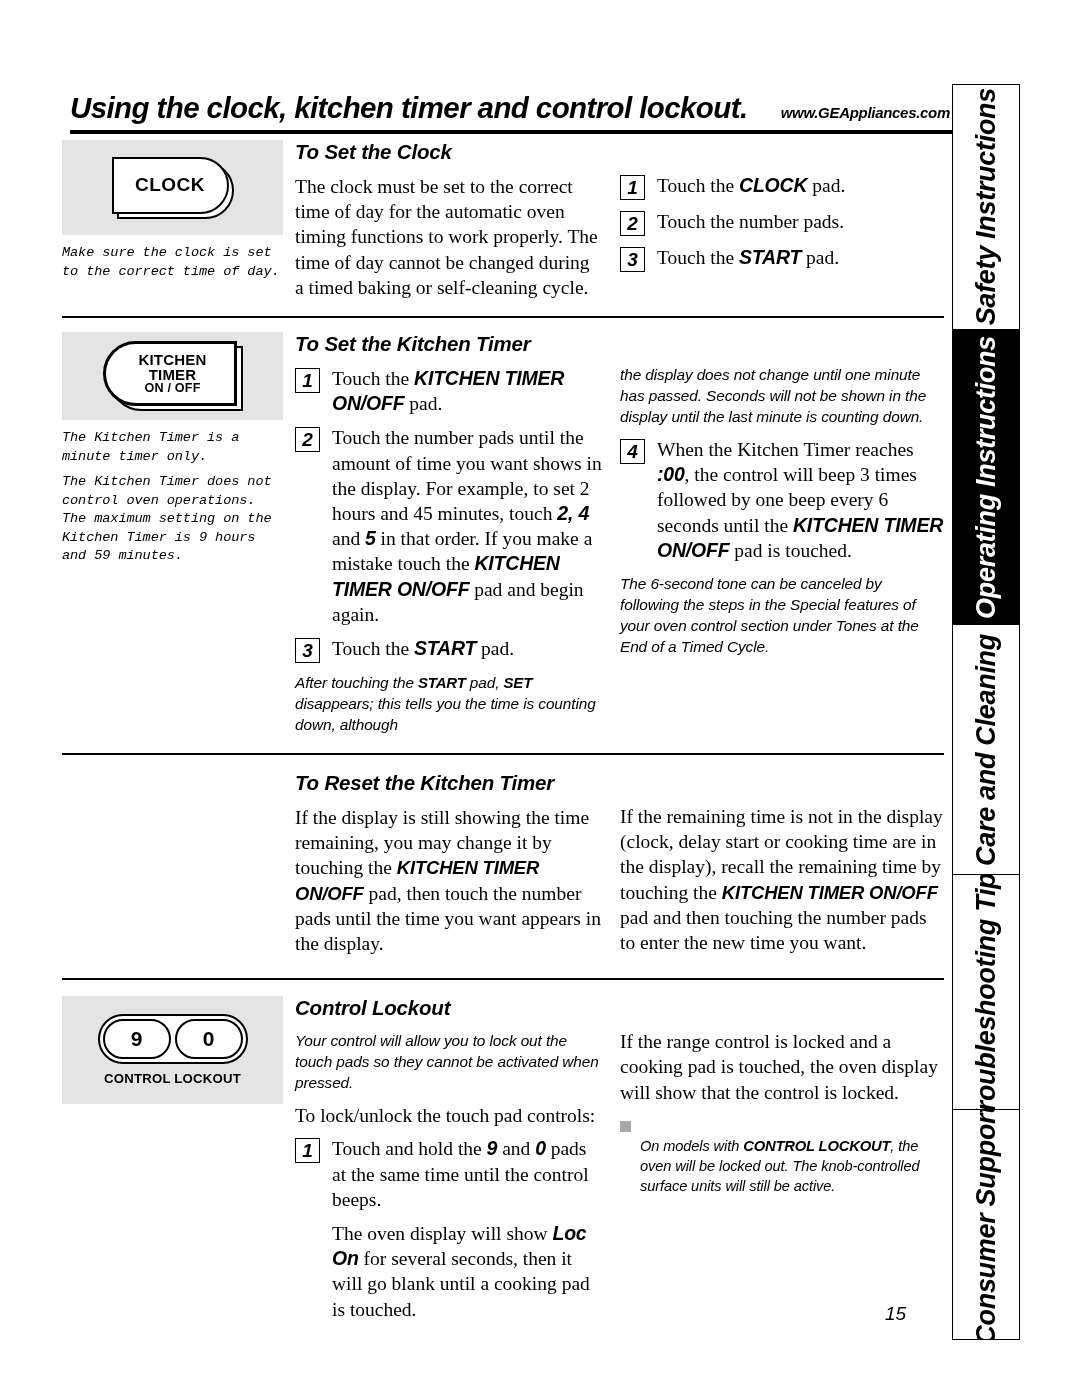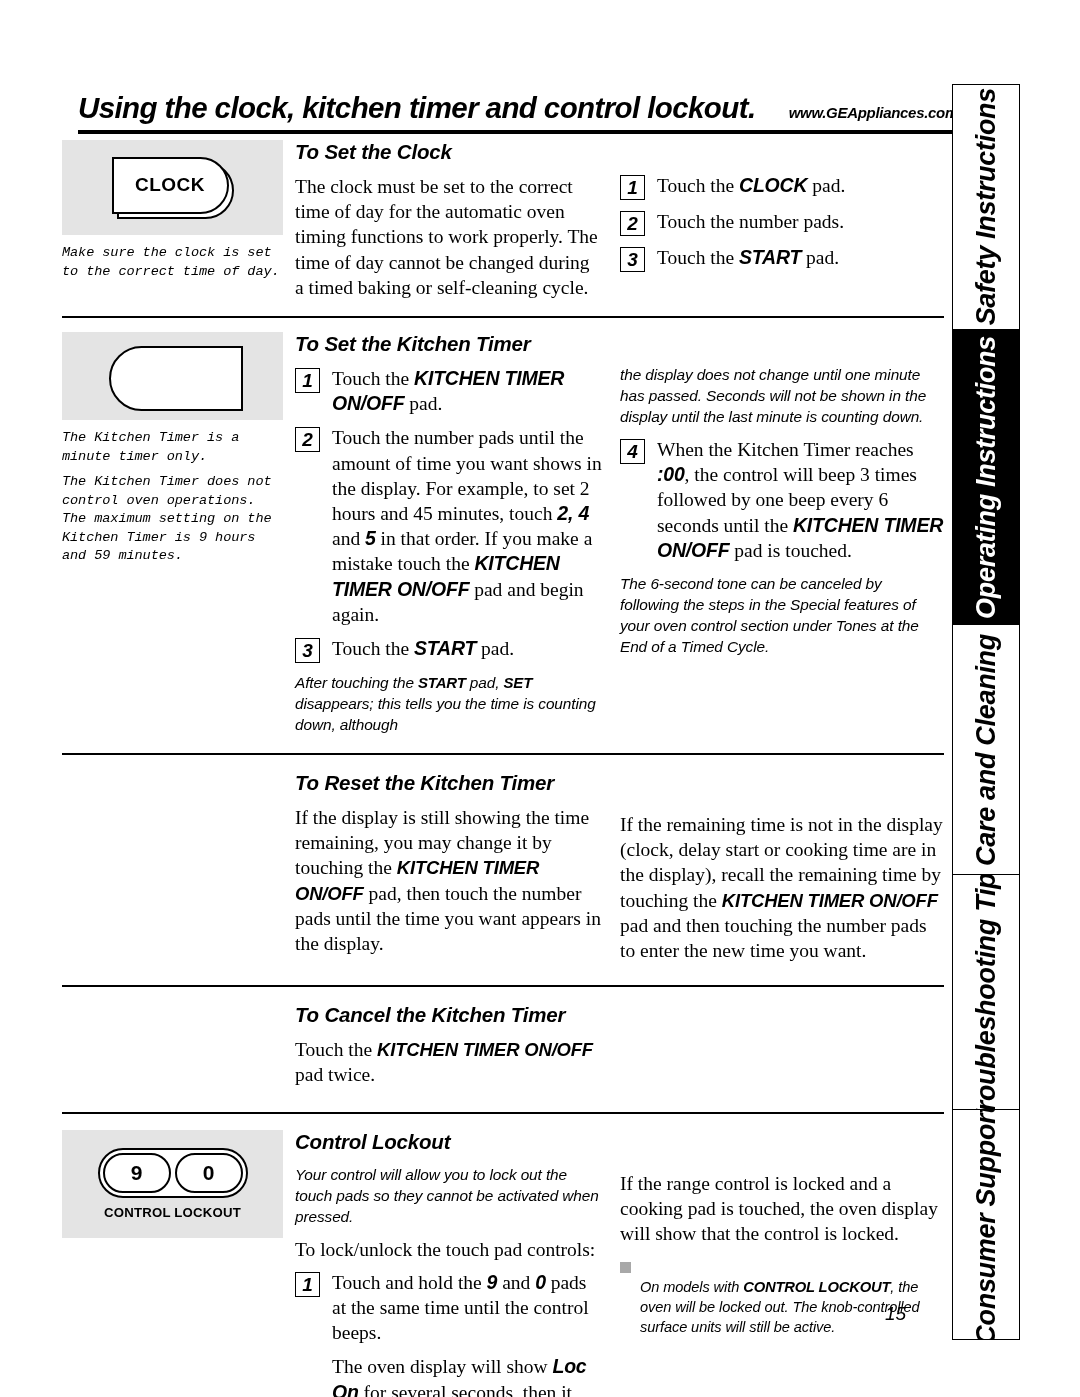--- a/index.html
+++ b/index.html
@@ -52,21 +52,21 @@
     transform-origin: center;
     display: block;
   }
   .tab-label.flip {
     transform: rotate(180deg);
   }
 
   
   .header {
     position: absolute;
-    left: 78px; top: 88px;
+    left: 70px; top: 88px;
     width: 882px;
   }
   .header-row {
     display: flex;
     align-items: baseline;
     justify-content: space-between;
   }
   .header-title {
     font-family: "Liberation Sans", sans-serif;
     font-weight: bold;
@@ -116,21 +116,21 @@
     font-weight: bold;
     font-style: italic;
     font-size: 20.5px;
     letter-spacing: -0.2px;
     margin: 0 0 10px 0;
   }
   p.body {
     font-family: "Liberation Serif", serif;
     font-size: 19.5px;
     line-height: 25.2px;
-    margin: 8px 0 10px 0;
+    margin: 0 0 10px 0;
   }
   p.note {
     font-family: "Liberation Sans", sans-serif;
     font-style: italic;
     font-size: 15.4px;
     line-height: 21px;
     margin: 0 0 10px 0;
     letter-spacing: -0.1px;
   }
   b.pad {
@@ -404,20 +404,25 @@
       </div>
       <div class="hr" style="margin-top:6px"></div>
     </div>
 
     <div class="section" style="margin-top:14px">
       <div class="cols">
         <div class="col-side">
           <div class="gfx-panel" style="height:88px">
             <div class="pad-kt">
               <div class="shadow"></div>
+              <div class="face">
+                <div class="l1">KITCHEN</div>
+                <div class="l2">TIMER</div>
+                <div class="l3">ON / OFF</div>
+              </div>
             </div>
           </div>
           <div class="cap-note">The Kitchen Timer is a minute timer only.</div>
           <div class="cap-note" style="margin-top:-2px">The Kitchen Timer does not control oven operations. The maximum setting on the Kitchen Timer is 9 hours and 59 minutes.</div>
         </div>
 
         <div class="col-mid">
           <h2 class="heading">To Set the Kitchen Timer</h2>
 
           <div class="step">
@@ -461,31 +466,20 @@
           <p class="body"><span>If the display is still showing the time remaining, you may change it by touching the </span><b class="pad">KITCHEN TIMER ON/OFF</b><span> pad, then touch the number pads until the time you want appears in the display.</span></p>
         </div>
         <div class="col-right">
           <div style="height:33px"></div>
           <p class="body"><span>If the remaining time is not in the display (clock, delay start or cooking time are in the display), recall the remaining time by touching the </span><b class="pad">KITCHEN TIMER ON/OFF</b><span> pad and then touching the number pads to enter the new time you want.</span></p>
         </div>
       </div>
       <div class="hr" style="margin-top:12px"></div>
     </div>
 
-    <div class="section" style="margin-top:16px">
-      <div class="cols">
-        <div class="col-side"></div>
-        <div class="col-mid">
-          <h2 class="heading">To Cancel the Kitchen Timer</h2>
-          <p class="body"><span>Touch the </span><b class="pad">KITCHEN TIMER ON/OFF</b><span> pad twice.</span></p>
-        </div>
-        <div class="col-right"></div>
-      </div>
-      <div class="hr" style="margin-top:14px"></div>
-    </div>
 
     <div class="section" style="margin-top:16px">
       <div class="cols">
         <div class="col-side">
           <div class="gfx-panel" style="height:108px">
             <div class="pad-lockout">
               <div class="capsule">
                 <div class="key">9</div>
                 <div class="key">0</div>
               </div>

